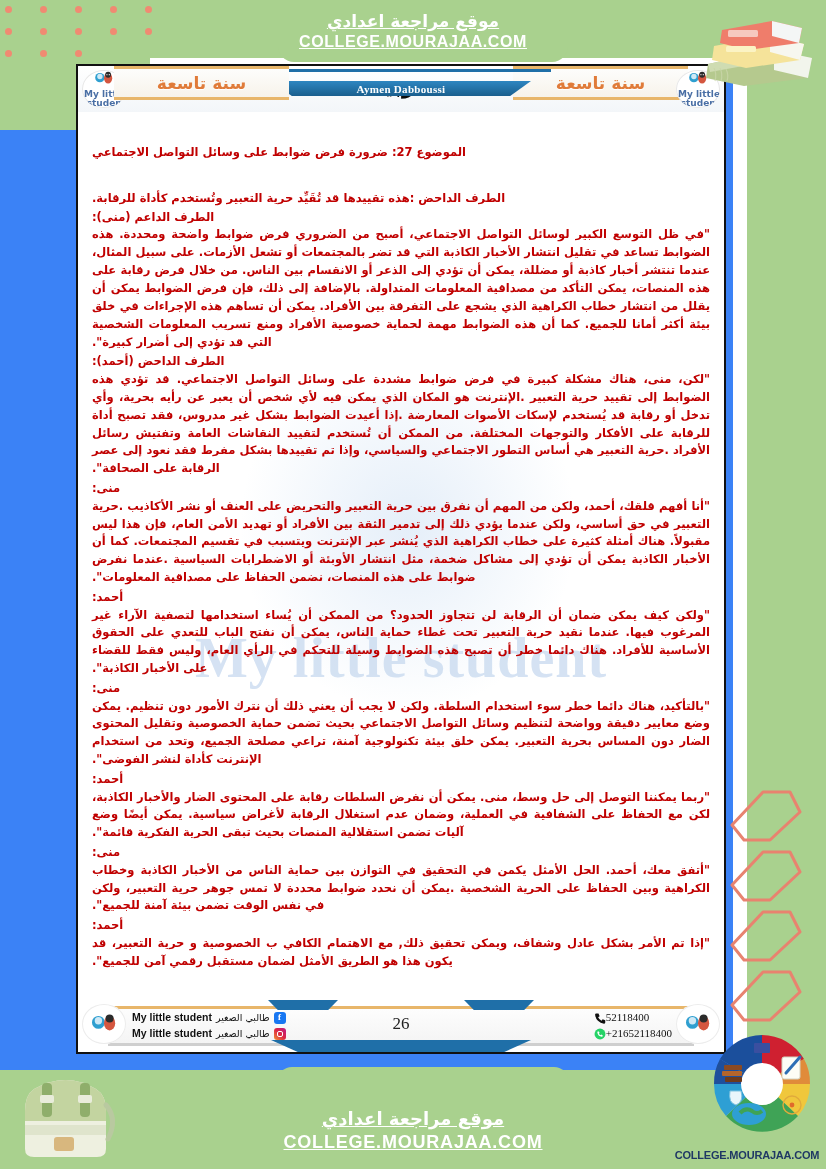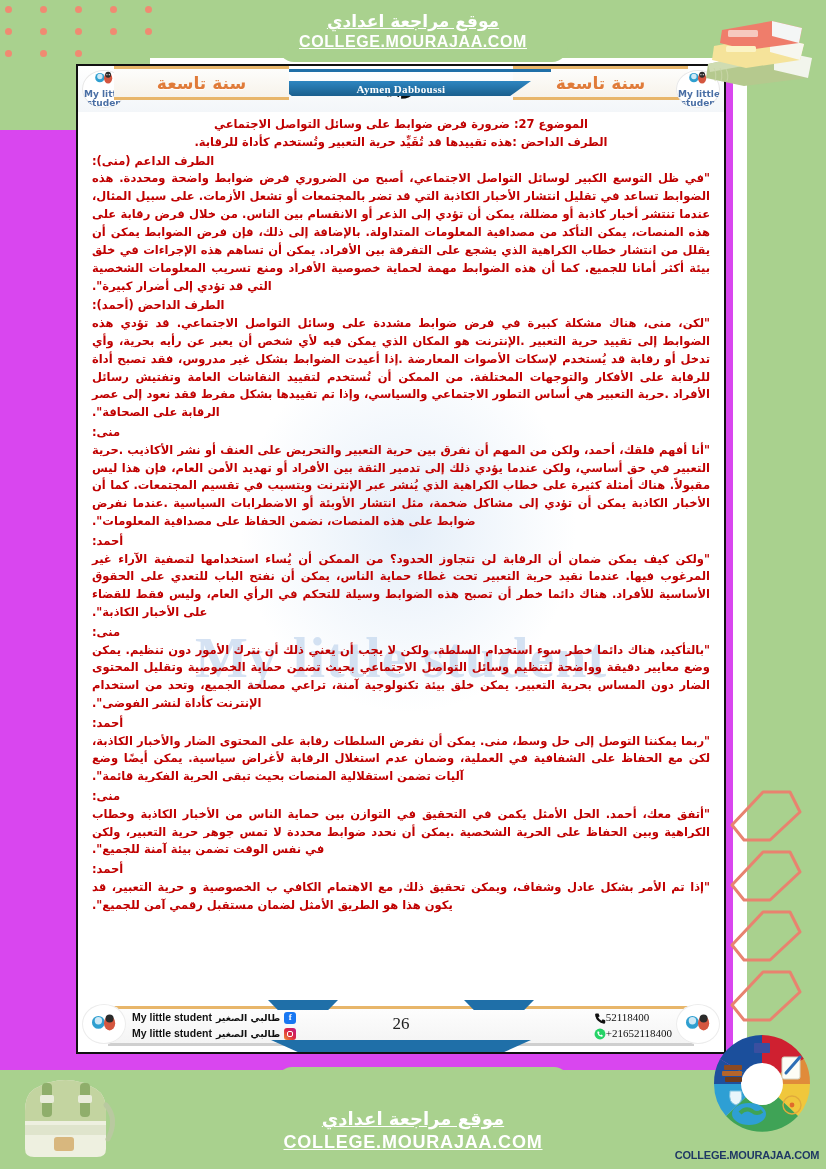--- a/index.html
+++ b/index.html
@@ -8,21 +8,21 @@
   body {
     width: 826px;
     height: 1169px;
     overflow: hidden;
     position: relative;
     background: #ffffff;
     font-family: "DejaVu Sans", "Liberation Sans", sans-serif;
   }
 
   
-  .bg-root { position: absolute; inset: 0; background: #d946ef; }
+  .bg-root { position: absolute; inset: 0; background: #3b82f6; }
 
   .band-green-top {
     position: absolute; left: 0; top: 0; width: 826px; height: 72px;
     background: #a9d18e;
   }
   .band-green-top-white-cut {
     position: absolute; left: 150px; top: 58px; width: 676px; height: 14px;
     background: #ffffff;
   }
   .band-green-left-top {
@@ -189,21 +189,21 @@
   .doc-body {
     position: relative; z-index: 2;
     padding: 4px 14px 0 14px;
     direction: rtl; text-align: justify;
   }
   .topic-head {
     color: #c00000; font-weight: bold; font-size: 11.5px;
     line-height: 1.55; text-align: left; direction: rtl;
     margin-bottom: 1px;
   }
-  .topic-head .line { display: block; text-align: center; }
+  .topic-head .line { display: block; text-align: left; margin-top: 28px; }
 
   .speaker {
     color: #c00000; font-weight: bold; font-size: 11.5px;
     text-align: left; line-height: 1.5; margin-top: 1px;
   }
   .para {
     color: #c00000; font-weight: bold; font-size: 11.5px;
     line-height: 1.56; text-align: justify;
     text-align-last: left; margin-bottom: 2px;
   }
@@ -252,21 +252,21 @@
     position: absolute; left: 0; right: 0; top: 14px; text-align: center;
     font-size: 17px; color: #222; font-family: "Liberation Serif", serif;
   }
 
   .social {
     position: absolute; left: 54px; top: 10px; direction: rtl;
     font-size: 10.5px; line-height: 1.5; color: #111;
   }
   .social .row { display: flex; align-items: center; gap: 4px; justify-content: flex-start; }
   .social .brand { font-weight: bold; font-family: "Liberation Sans", sans-serif; }
-  .social .ar { font-weight: bold; font-size: 9.5px; }
+  .social .ar { font-weight: normal; font-size: 9.5px; }
   .sic { width: 12px; height: 12px; border-radius: 3px; flex: none; }
 </style>
 </head>
 <body>
 
 <div class="bg-root">
 
   <div class="band-green-top"></div>
   <div class="band-green-top-white-cut"></div>
   <div class="band-green-left-top"></div>

